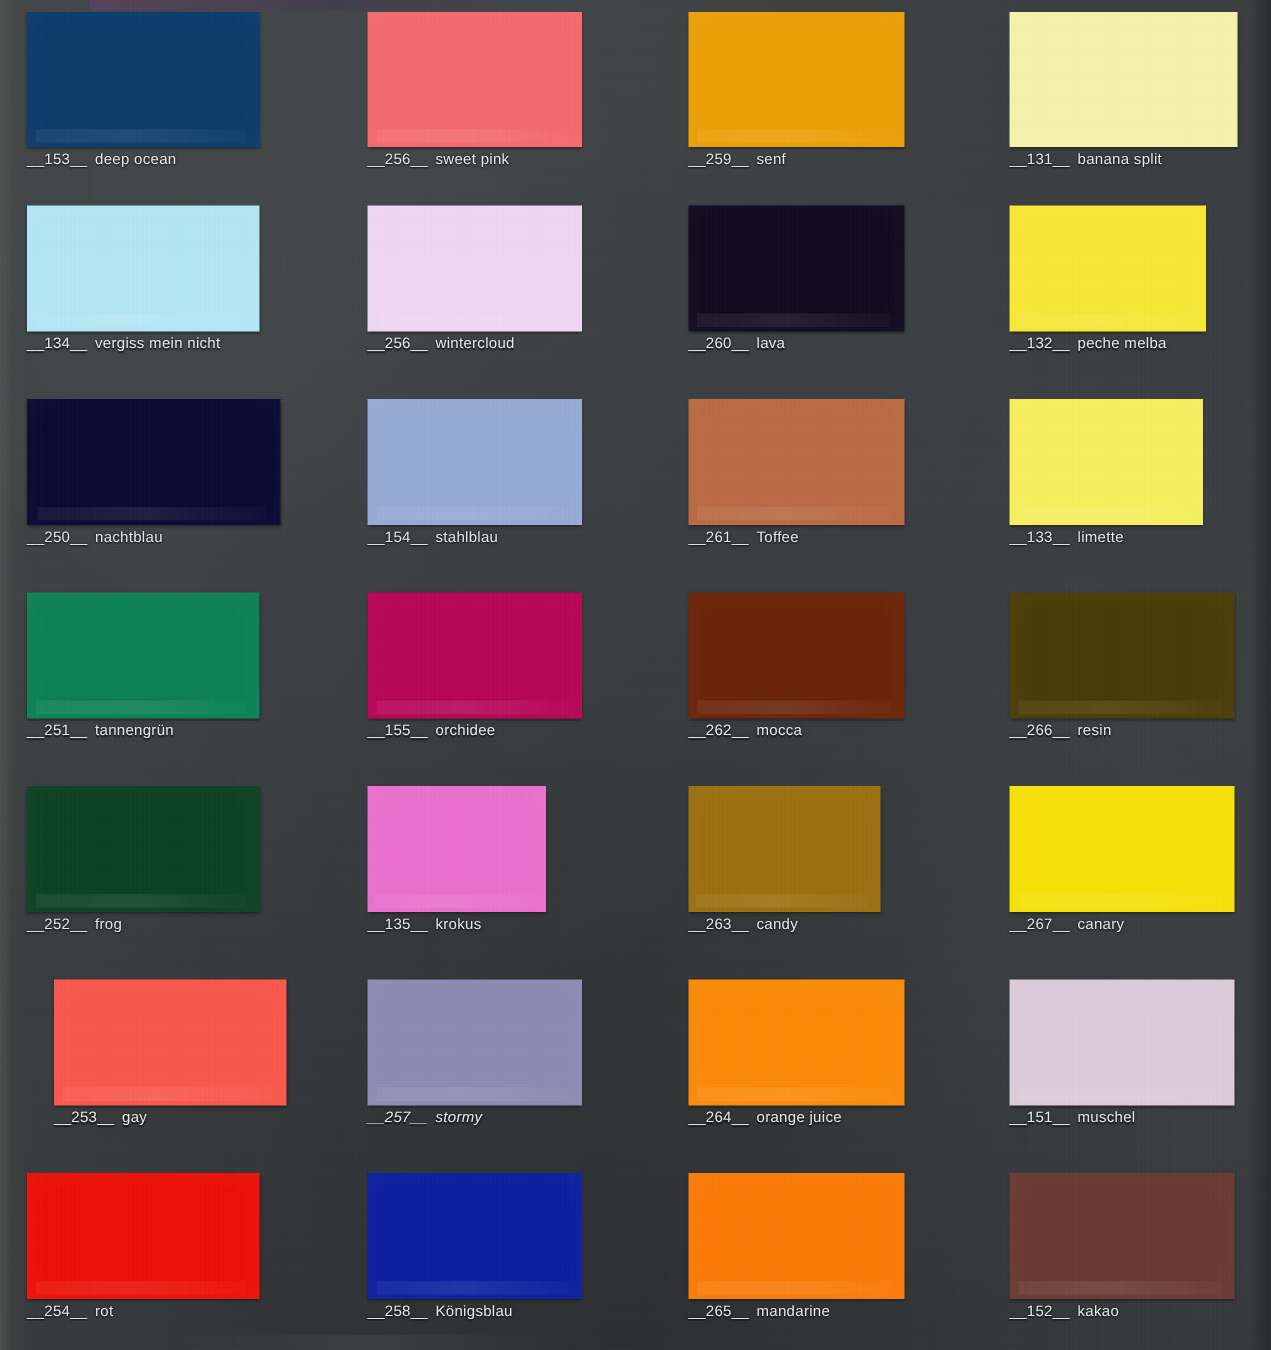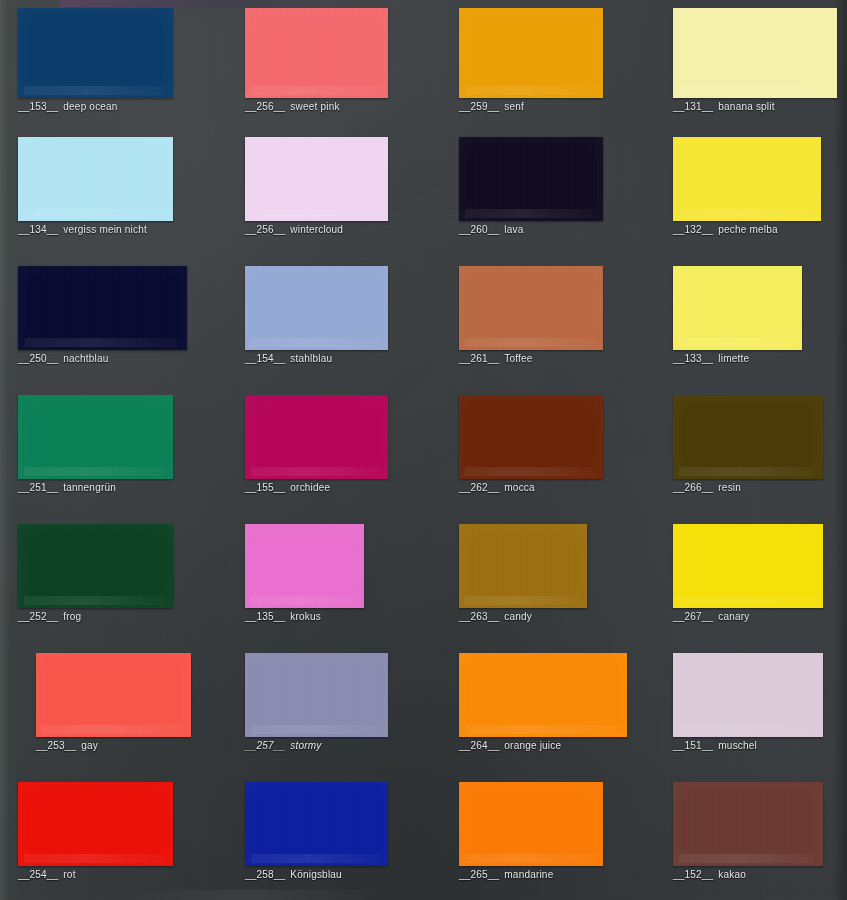--- a/index.html
+++ b/index.html
@@ -117,37 +117,37 @@
         <div class="caption"><span class="code">__153__</span><span class="cname">deep ocean</span></div>
       </div>
       <div class="swatch-cell" style="left: 245px; top: 8px; width: 143px;">
         <div class="chip" title="sweet pink" style="height: 90px; background: rgb(245, 106, 110);"></div>
         <div class="caption"><span class="code">__256__</span><span class="cname">sweet pink</span></div>
       </div>
       <div class="swatch-cell" style="left: 459px; top: 8px; width: 144px;">
         <div class="chip" title="senf" style="height: 90px; background: rgb(236, 160, 6);"></div>
         <div class="caption"><span class="code">__259__</span><span class="cname">senf</span></div>
       </div>
-      <div class="swatch-cell" style="left: 673px; top: 8px; width: 164px;">
+      <div class="swatch-cell" style="left: 673px; top: 8px; width: 152px;">
         <div class="chip" title="banana split" style="height: 90px; background: rgb(247, 242, 172);"></div>
         <div class="caption"><span class="code">__131__</span><span class="cname">banana split</span></div>
       </div>
       <div class="swatch-cell" style="left: 18px; top: 137px; width: 155px;">
         <div class="chip" title="vergiss mein nicht" style="height: 84px; background: rgb(179, 230, 245);"></div>
         <div class="caption"><span class="code">__134__</span><span class="cname">vergiss mein nicht</span></div>
       </div>
       <div class="swatch-cell" style="left: 245px; top: 137px; width: 143px;">
         <div class="chip" title="wintercloud" style="height: 84px; background: rgb(240, 214, 242);"></div>
         <div class="caption"><span class="code">__256__</span><span class="cname">wintercloud</span></div>
       </div>
       <div class="swatch-cell" style="left: 459px; top: 137px; width: 144px;">
         <div class="chip" title="lava" style="height: 84px; background: rgb(16, 11, 30);"></div>
         <div class="caption"><span class="code">__260__</span><span class="cname">lava</span></div>
       </div>
-      <div class="swatch-cell" style="left: 673px; top: 137px; width: 148px;">
+      <div class="swatch-cell" style="left: 673px; top: 137px; width: 131px;">
         <div class="chip" title="peche melba" style="height: 84px; background: rgb(247, 232, 53);"></div>
         <div class="caption"><span class="code">__132__</span><span class="cname">peche melba</span></div>
       </div>
       <div class="swatch-cell" style="left: 18px; top: 266px; width: 169px;">
         <div class="chip" title="nachtblau" style="height: 84px; background: rgb(9, 10, 49);"></div>
         <div class="caption"><span class="code">__250__</span><span class="cname">nachtblau</span></div>
       </div>
       <div class="swatch-cell" style="left: 245px; top: 266px; width: 143px;">
         <div class="chip" title="stahlblau" style="height: 84px; background: rgb(149, 170, 214);"></div>
         <div class="caption"><span class="code">__154__</span><span class="cname">stahlblau</span></div>
@@ -193,21 +193,21 @@
         <div class="caption"><span class="code">__267__</span><span class="cname">canary</span></div>
       </div>
       <div class="swatch-cell" style="left: 36px; top: 653px; width: 155px;">
         <div class="chip" title="gay" style="height: 84px; background: rgb(249, 87, 75);"></div>
         <div class="caption"><span class="code">__253__</span><span class="cname">gay</span></div>
       </div>
       <div class="swatch-cell" style="left: 245px; top: 653px; width: 143px; font-style: italic;">
         <div class="chip" title="stormy" style="height: 84px; background: rgb(139, 140, 178);"></div>
         <div class="caption"><span class="code">__257__</span><span class="cname">stormy</span></div>
       </div>
-      <div class="swatch-cell" style="left: 459px; top: 653px; width: 168px;">
+      <div class="swatch-cell" style="left: 459px; top: 653px; width: 144px;">
         <div class="chip" title="orange juice" style="height: 84px; background: rgb(251, 139, 8);"></div>
         <div class="caption"><span class="code">__264__</span><span class="cname">orange juice</span></div>
       </div>
       <div class="swatch-cell" style="left: 673px; top: 653px; width: 150px;">
         <div class="chip" title="muschel" style="height: 84px; background: rgb(221, 204, 219);"></div>
         <div class="caption"><span class="code">__151__</span><span class="cname">muschel</span></div>
       </div>
       <div class="swatch-cell" style="left: 18px; top: 782px; width: 155px;">
         <div class="chip" title="rot" style="height: 84px; background: rgb(236, 16, 8);"></div>
         <div class="caption"><span class="code">__254__</span><span class="cname">rot</span></div>

